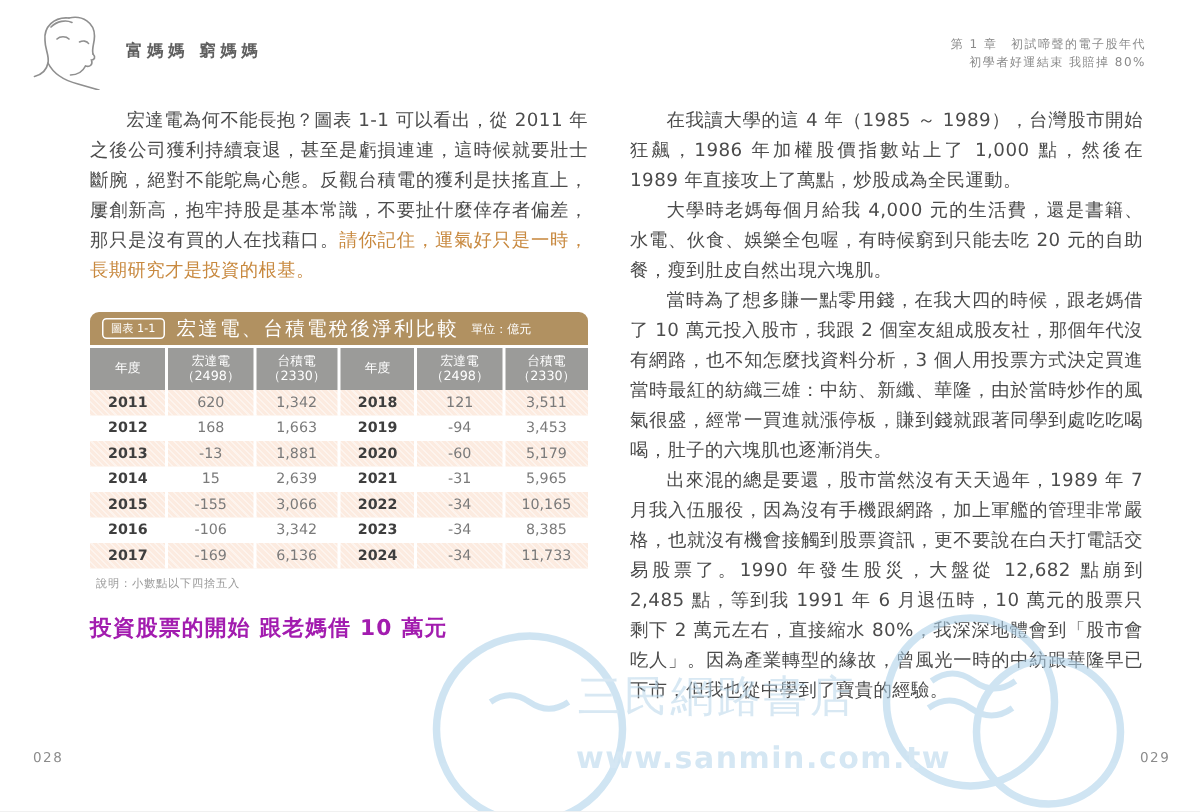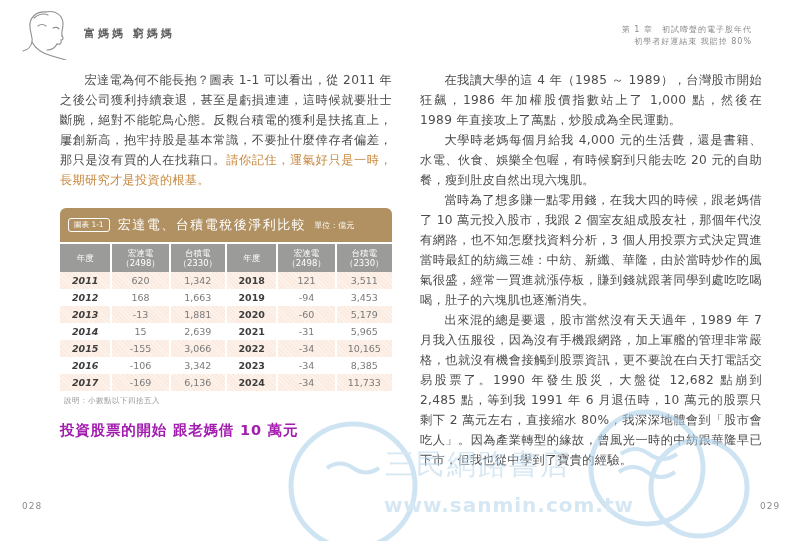--- a/index.html
+++ b/index.html
@@ -7,56 +7,56 @@
     position:relative;width:800px;height:541px;background:#ffffff;overflow:hidden;
     font-family:"DejaVu Sans","Liberation Sans",sans-serif;color:#4b4b4b;
   }
   
   .sketch{position:absolute;left:18px;top:6px;}
   .series-title{
     position:absolute;left:84px;top:26px;font-size:11px;color:#5f5f5f;
     letter-spacing:3px;font-weight:bold;
   }
   .chapter-head{
-    position:absolute;right:48px;top:24px;text-align:right;
+    position:absolute;right:36px;top:24px;text-align:right;
     font-size:8px;line-height:12px;color:#8a8a8a;letter-spacing:1px;
   }
   
   .left-col{position:absolute;left:60px;top:70px;width:332px;}
   .right-col{position:absolute;left:420px;top:70px;width:342px;}
   .para{
     margin:0;font-size:12.2px;line-height:20px;text-align:justify;
     text-indent:2em;letter-spacing:0.3px;color:#4b4b4b;
   }
   .hl{color:#c8893f;}
   
   .chart-block{margin-top:18px;}
   .chart-titlebar{
-    background:#b19161;border-radius:6px 6px 0 0;height:36px;
+    background:#b19161;border-radius:6px 6px 0 0;height:24px;
     display:flex;align-items:center;padding:0 8px;gap:8px;
     border-bottom:2px solid #fff;box-sizing:border-box;
   }
   .chip{
     border:1px solid #fff;color:#fff;font-size:7.5px;line-height:10px;
     padding:1px 5px;border-radius:3px;white-space:nowrap;
   }
   .chart-title{color:#fff;font-weight:normal;font-size:13px;letter-spacing:1.5px;white-space:nowrap;}
   .chart-unit{color:#fff;font-size:8px;white-space:nowrap;}
   table.fig{width:100%;border-collapse:collapse;table-layout:fixed;}
   table.fig th{
     background:#9b9b99;color:#fff;font-weight:normal;font-size:8.5px;
     line-height:10px;padding:4px 4px;text-align:center;white-space:pre-line;
     border-left:2px solid #fff;
   }
   table.fig th:first-child{border-left:none;}
   table.fig td{
     font-size:9.5px;padding:3px 0;text-align:center;color:#7a7a7a;
     border-left:2px solid #fff;
   }
-  table.fig td:first-child{border-left:none;font-style:italic;}
+  table.fig td:first-child{border-left:none;}
   table.fig td.year{font-weight:bold;color:#3e3e3e;}
   table.fig tbody tr:nth-child(odd){
     background:
       repeating-linear-gradient(45deg, rgba(255,255,255,.45) 0 1px, rgba(255,255,255,0) 1px 3px),
       #fcebe0;
   }
   .table-note{font-size:7.5px;color:#999;margin:5px 0 0 4px;letter-spacing:0.5px;}
   .section-heading{
     margin:15px 0 7px 0;font-size:14.5px;font-weight:bold;color:#a21caf;
     letter-spacing:0.8px;

